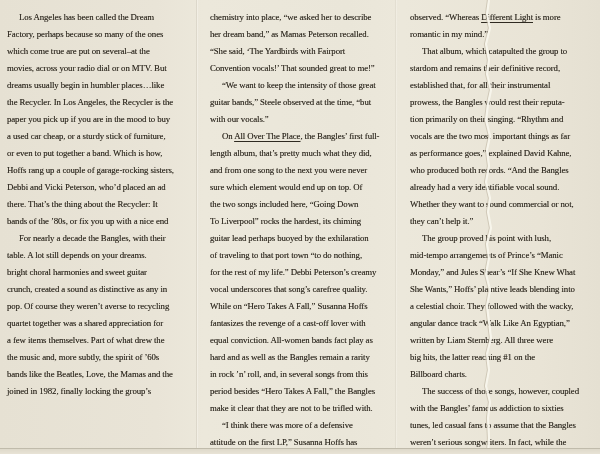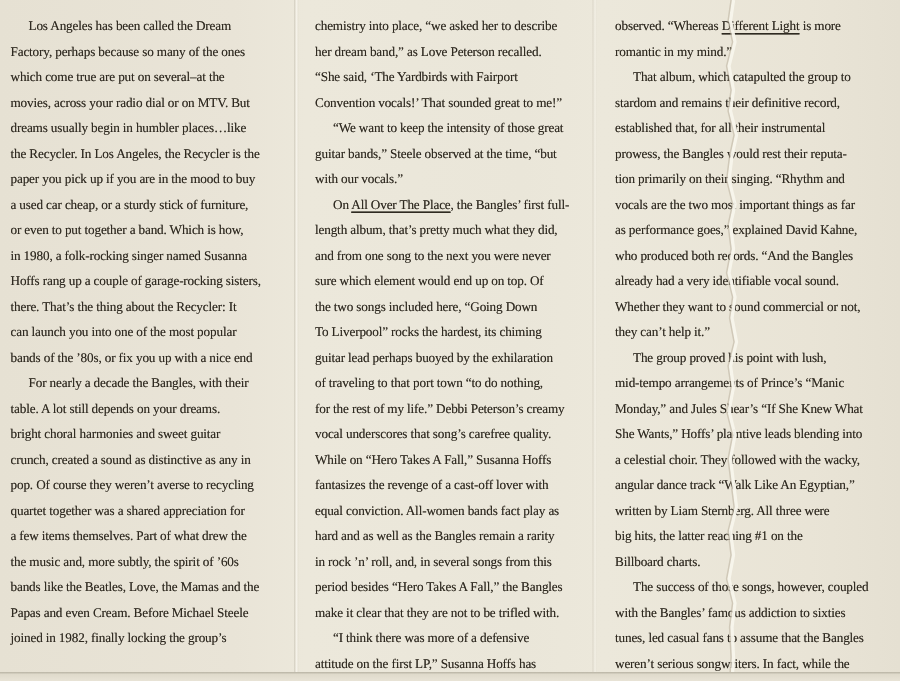--- a/index.html
+++ b/index.html
@@ -44,40 +44,38 @@
 <div class="column" id="col1" style="color: rgb(47, 42, 33);">
     <div class="line indent"><span>Los Angeles has been called the Dream</span></div>
     <div class="line"><span>Factory, perhaps because so many of the ones</span></div>
     <div class="line"><span>which come true are put on several–at the</span></div>
     <div class="line"><span>movies, across your radio dial or on MTV. But</span></div>
     <div class="line"><span>dreams usually begin in humbler places…like</span></div>
     <div class="line"><span>the Recycler. In Los Angeles, the Recycler is the</span></div>
     <div class="line"><span>paper you pick up if you are in the mood to buy</span></div>
     <div class="line"><span>a used car cheap, or a sturdy stick of furniture,</span></div>
     <div class="line"><span>or even to put together a band. Which is how,</span></div>
-    <div class="line"><span>in 1980, a folk-rocking singer named Susanna</span></div>
     <div class="line"><span>Hoffs rang up a couple of garage-rocking sisters,</span></div>
+    <div class="line"><span>Debbi and Vicki Peterson, who’d placed an ad</span></div>
     <div class="line"><span>there. That’s the thing about the Recycler: It</span></div>
-    <div class="line"><span>can launch you into one of the most popular</span></div>
     <div class="line"><span>bands of the ’80s, or fix you up with a nice end</span></div>
     <div class="line indent"><span>For nearly a decade the Bangles, with their</span></div>
     <div class="line"><span>table. A lot still depends on your dreams.</span></div>
     <div class="line"><span>bright choral harmonies and sweet guitar</span></div>
     <div class="line"><span>crunch, created a sound as distinctive as any in</span></div>
     <div class="line"><span>pop. Of course they weren’t averse to recycling</span></div>
     <div class="line"><span>quartet together was a shared appreciation for</span></div>
     <div class="line"><span>a few items themselves. Part of what drew the</span></div>
     <div class="line"><span>the music and, more subtly, the spirit of ’60s</span></div>
     <div class="line"><span>bands like the Beatles, Love, the Mamas and the</span></div>
-    <div class="line"><span>Papas and even Cream. Before Michael Steele</span></div>
     <div class="line"><span>joined in 1982, finally locking the group’s</span></div>
   </div>
 <div class="column" id="col2" style="color: rgb(47, 42, 33);">
     <div class="line"><span>chemistry into place, “we asked her to describe</span></div>
-    <div class="line"><span>her dream band,” as Love Peterson recalled.</span></div>
+    <div class="line"><span>her dream band,” as Mamas Peterson recalled.</span></div>
     <div class="line"><span>“She said, ‘The Yardbirds with Fairport</span></div>
     <div class="line"><span>Convention vocals!’ That sounded great to me!”</span></div>
     <div class="line indent"><span>“We want to keep the intensity of those great</span></div>
     <div class="line"><span>guitar bands,” Steele observed at the time, “but</span></div>
     <div class="line"><span>with our vocals.”</span></div>
     <div class="line indent"><span>On </span><span class="underlined">All Over The Place</span><span>, the Bangles’ first full-</span></div>
     <div class="line"><span>length album, that’s pretty much what they did,</span></div>
     <div class="line"><span>and from one song to the next you were never</span></div>
     <div class="line"><span>sure which element would end up on top. Of</span></div>
     <div class="line"><span>the two songs included here, “Going Down</span></div>

